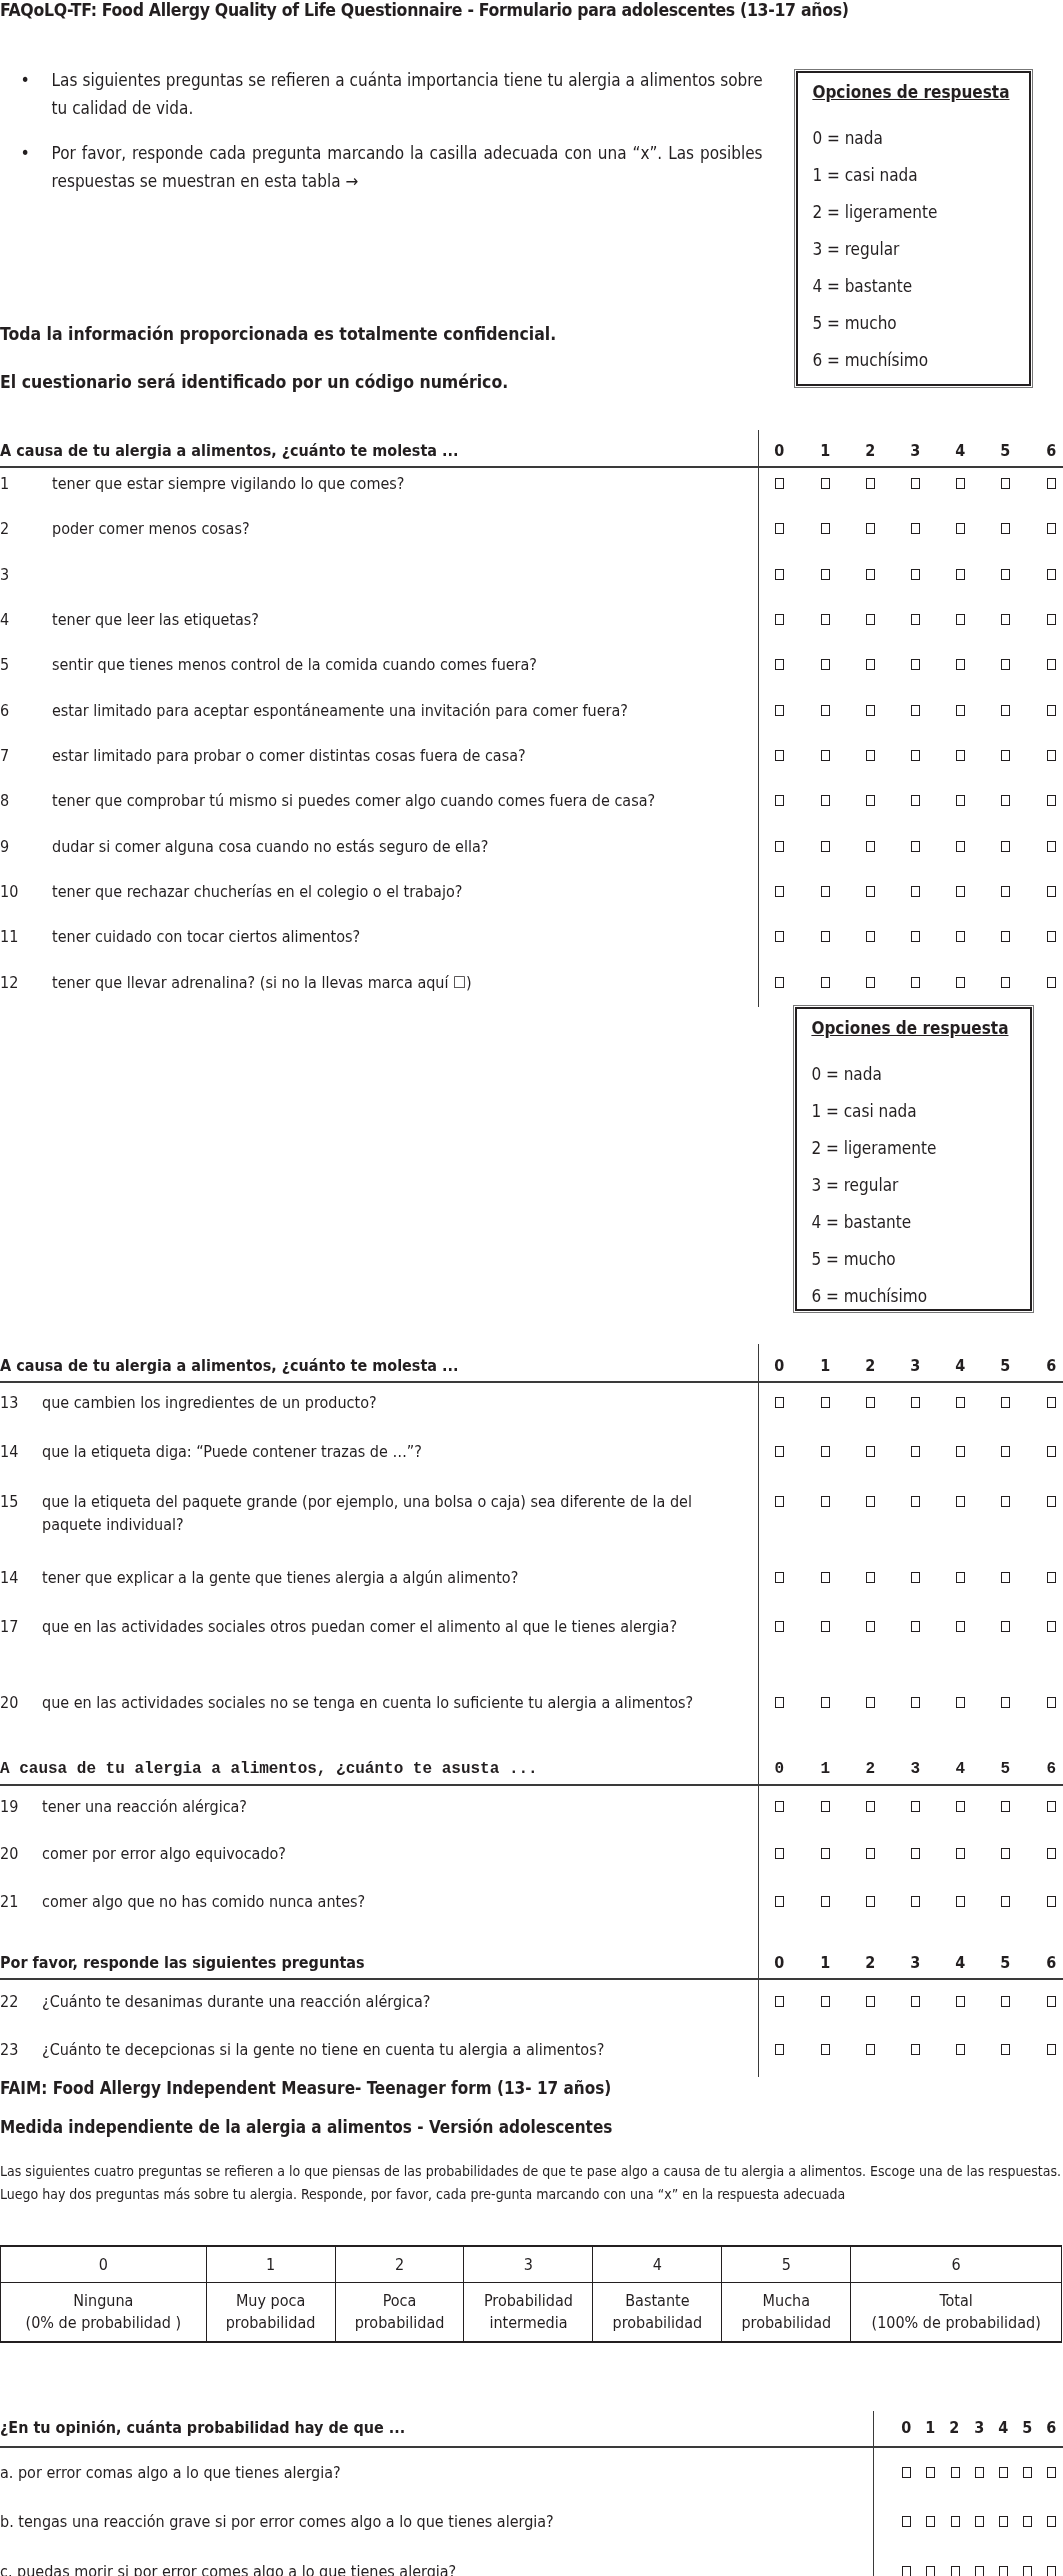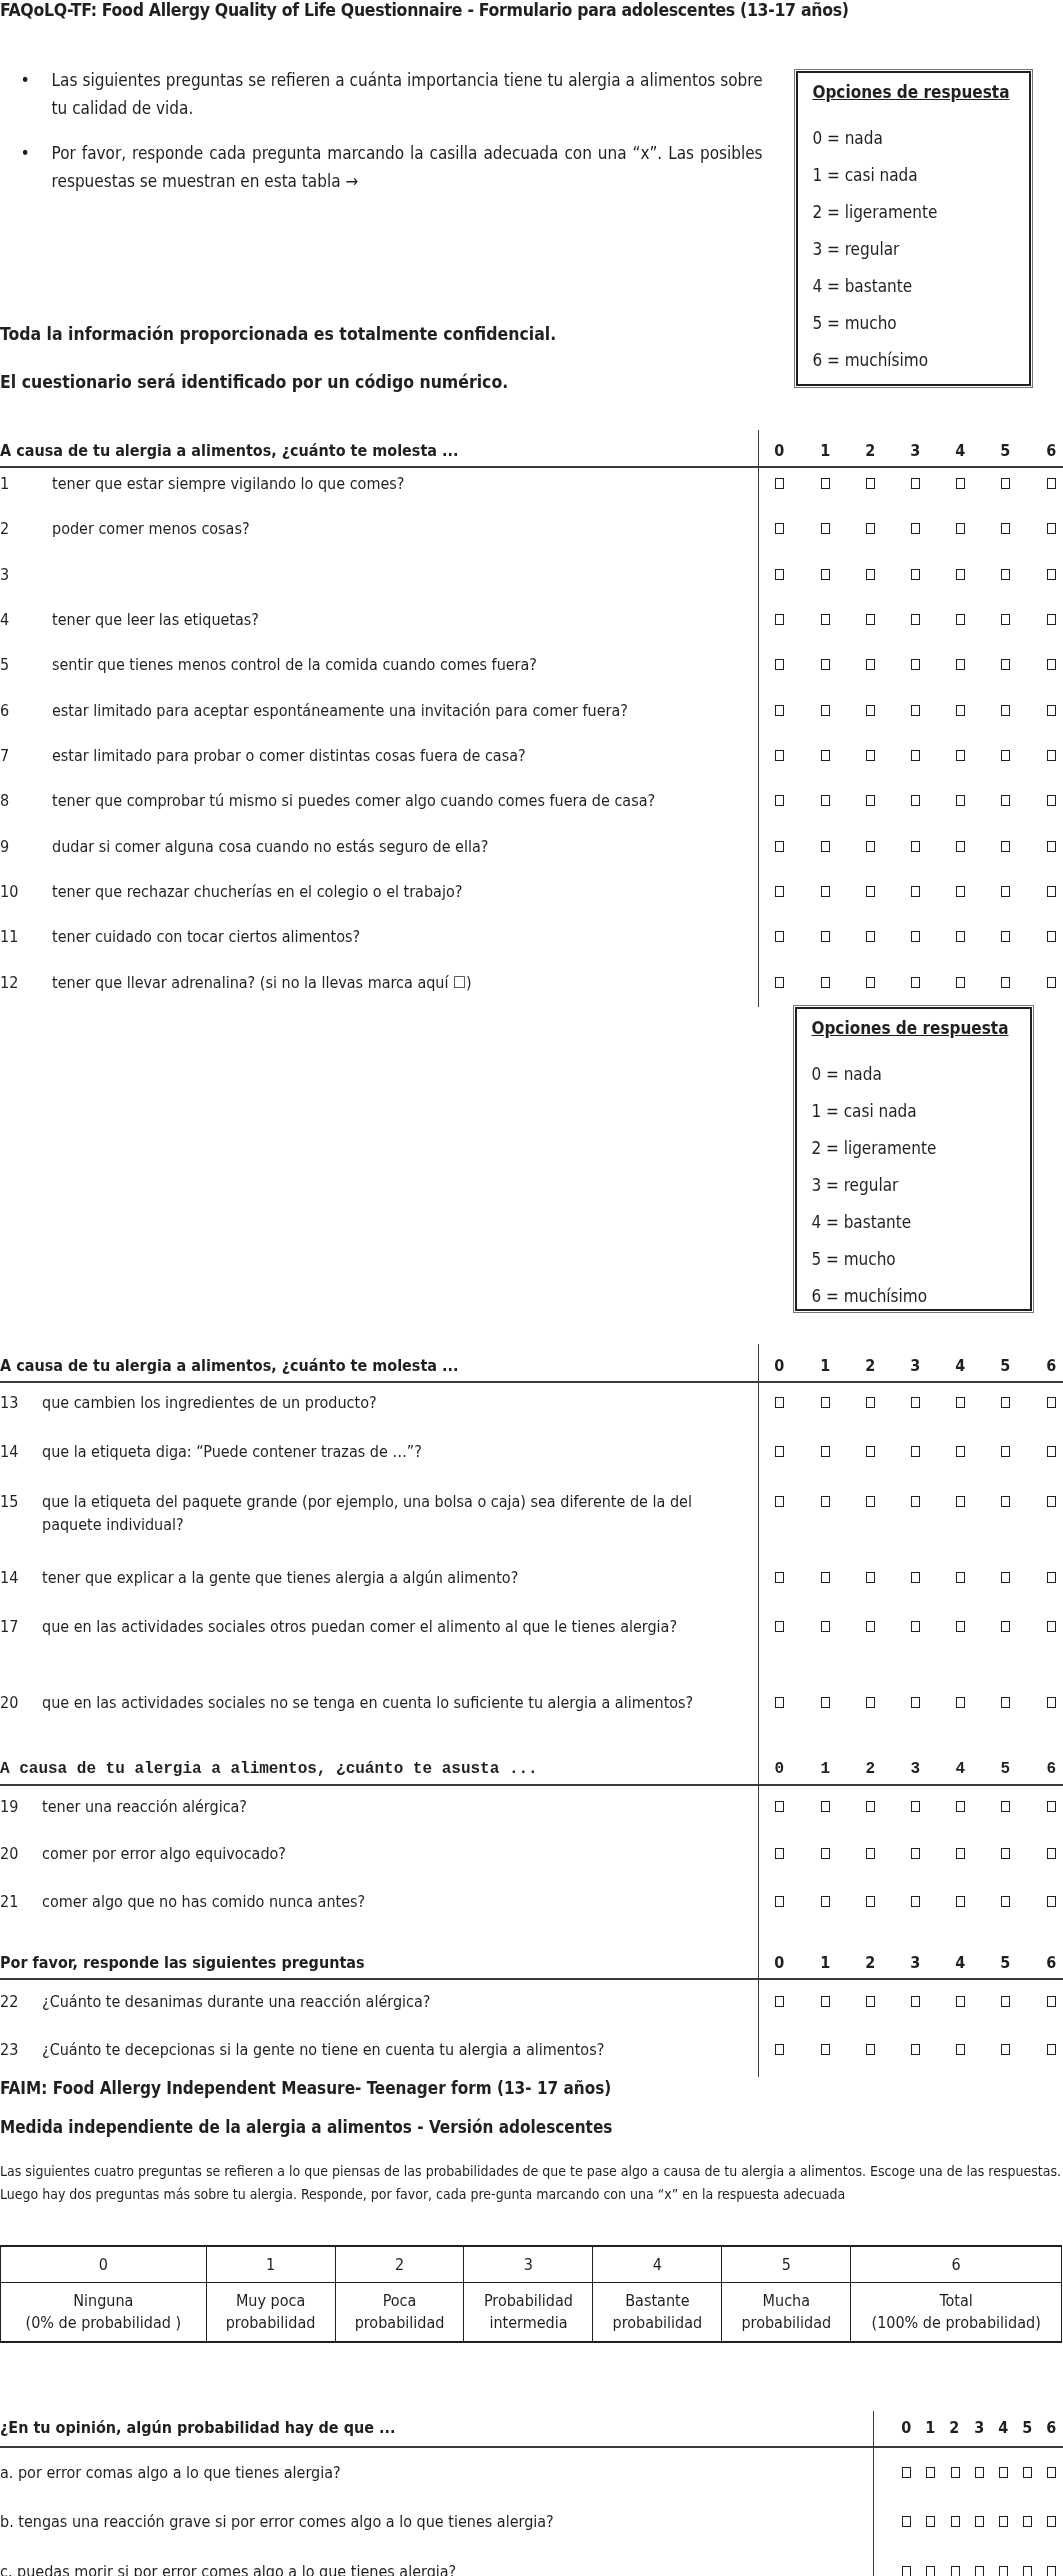--- a/index.html
+++ b/index.html
@@ -419,21 +419,21 @@
         <td>
           <div>Total</div>
           <div>(100% de probabilidad)</div>
         </td>
       </tr>
 </tbody>
   </table>
 
 <div id="opinion">
     <div class="abs tbl-head" style="top:2411px;">
-      <span class="label">¿En tu opinión, algún probabilidad hay de que ...</span>
+      <span class="label">¿En tu opinión, cuánta probabilidad hay de que ...</span>
       <span class="num" style="left:896px;">0</span>
       <span class="num" style="left:920px;">1</span>
       <span class="num" style="left:944px;">2</span>
       <span class="num" style="left:969px;">3</span>
       <span class="num" style="left:993px;">4</span>
       <span class="num" style="left:1017px;">5</span>
       <span class="num" style="left:1041px;">6</span>
     </div>
     <div class="abs hline" style="top:2446px;"></div>
     <div class="abs vline" style="left:873px; top:2411px; height:234px;"></div>

